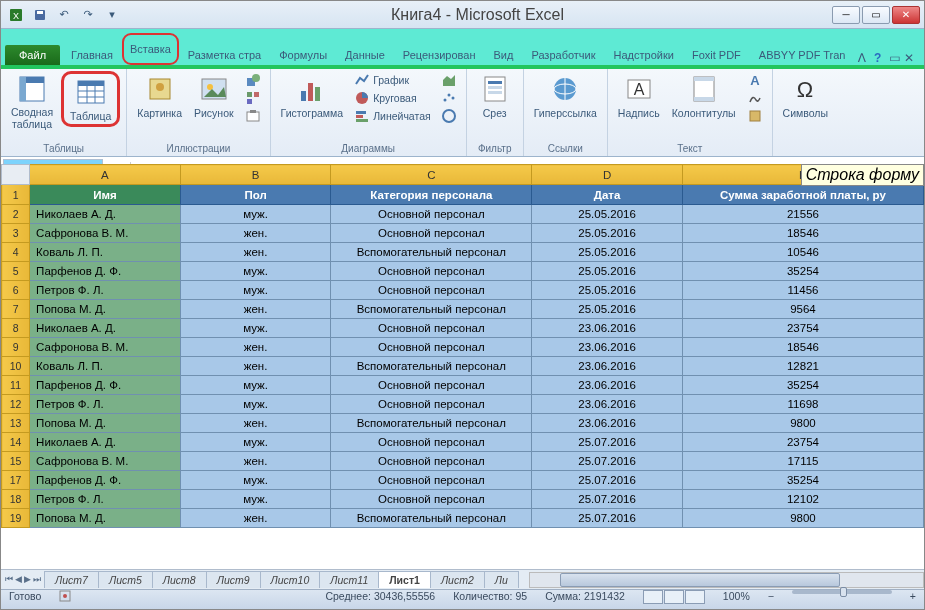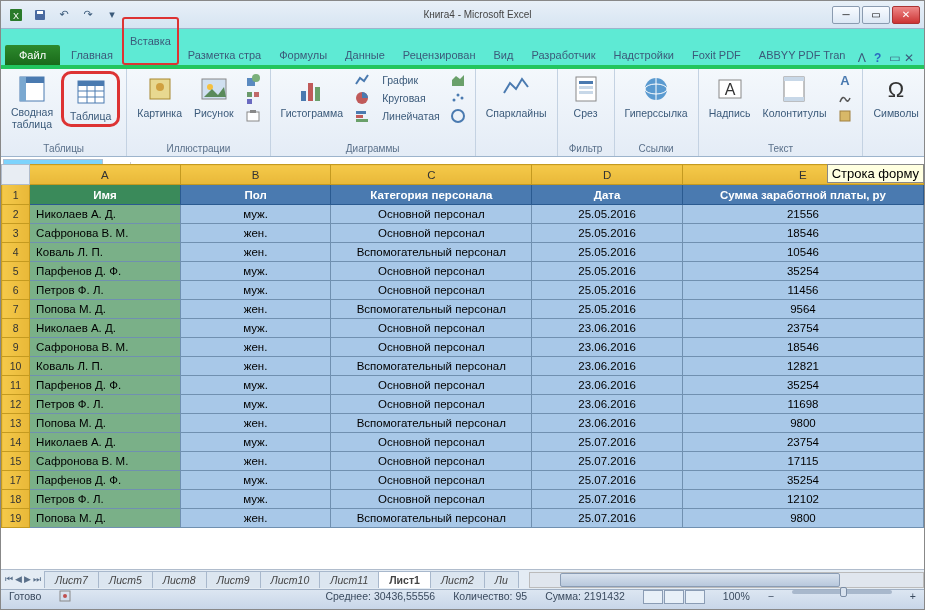--- a/index.html
+++ b/index.html
@@ -2,50 +2,50 @@
 <html><head>
 <meta charset="utf-8">
 <style>
 * { margin: 0; padding: 0; box-sizing: border-box; font-family: 'Segoe UI', Tahoma, sans-serif; }
 body { background: #fff; width: 925px; height: 610px; overflow: hidden; border: 1px solid #888; position: relative; }
 
 
 .titlebar { height: 28px; background: linear-gradient(#e8f0f8, #d6e4f2); display: flex; align-items: center; padding: 0 4px; border-bottom: 1px solid #9db4cc; }
 .qat { display: flex; align-items: center; gap: 2px; }
 .qat-btn { width: 22px; height: 22px; display: flex; align-items: center; justify-content: center; font-size: 11px; color: #3b5a7a; cursor: pointer; border-radius: 2px; }
-.title { flex: 1; text-align: center; font-size: 10px; color: #444; }
+.title { flex: 1; text-align: center; font-size: 16px; color: #444; }
 .win-controls { display: flex; gap: 2px; }
 .win-btn { width: 28px; height: 18px; border: 1px solid #8a9bb0; border-radius: 2px; display: flex; align-items: center; justify-content: center; font-size: 10px; background: linear-gradient(#f8fbff,#dce8f5); cursor: pointer; }
 .win-close { background: linear-gradient(#e88,#c33); color: #fff; border-color: #a33; }
 
 
 .tabs { height: 40px; background: #5eead4; display: flex; align-items: flex-end; padding: 0 4px; border-bottom: 4px solid #22c55e; font-size: 11px; }
 .file-tab { background: linear-gradient(#2d8a2d,#1a6a1a); color: #fff; padding: 4px 14px; border-radius: 2px 2px 0 0; margin-right: 2px; cursor: pointer; }
 .tab { padding: 4px 8px; color: #3b5a7a; cursor: pointer; border: 1px solid transparent; border-bottom: none; }
-.tab.circled { border: 2px solid #d33; border-radius: 3px; padding: 16px 6px; }
+.tab.circled { border: 2px solid #d33; border-radius: 9px; padding: 8px 6px; }
 .tab-right { margin-left: auto; display: flex; align-items: center; gap: 8px; color: #3b5a7a; font-size: 12px; padding-right: 6px; }
 
 
 .ribbon { height: 88px; background: linear-gradient(#f4f8fc,#e4ecf6); border-bottom: 1px solid #9db4cc; display: flex; }
 .rgroup { border-right: 1px solid #c4d2e2; padding: 2px 6px 0 6px; display: flex; flex-direction: column; }
 .rgroup-body { flex: 1; display: flex; align-items: flex-start; gap: 4px; }
 .rgroup-label { font-size: 10px; color: #5a708a; text-align: center; padding: 1px 0 2px 0; }
 .rbtn { display: flex; flex-direction: column; align-items: center; justify-content: flex-start; padding: 2px 4px; font-size: 10.5px; color: #3b5a7a; cursor: pointer; border-radius: 3px; min-width: 44px; }
 .rbtn .icon { width: 32px; height: 32px; margin-bottom: 2px; display: flex; align-items: center; justify-content: center; }
-.rbtn.small { flex-direction: row; min-width: auto; padding: 1px 3px; gap: 12px; }
+.rbtn.small { flex-direction: row; min-width: auto; padding: 1px 3px; gap: 3px; }
 .rbtn.small .icon { width: 16px; height: 16px; margin: 0; }
 .circled-red { border: 3px solid #d33; border-radius: 10px; padding: 0 2px; }
 .vstack { display: flex; flex-direction: column; gap: 0; }
 
 
 .fbar-row { height: 22px; display: flex; align-items: center; border-bottom: 1px solid #c4d2e2; font-size: 11px; }
 .namebox { width: 100px; border: 1px solid #b0c0d4; margin: 0 2px; padding: 2px 4px; background: #7dd3fc; display: flex; justify-content: space-between; align-items: center; }
 .fx { padding: 0 8px; font-style: italic; color: #555; border-right: 1px solid #ccc; }
 .fbar { flex: 1; padding: 2px 6px; }
-.fbar-tooltip { position: absolute; right: 0; top: 163px; background: #ffffe0; border: 1px solid #888; font-size: 13px; padding: 1px 4px; z-index: 10; }
+.fbar-tooltip { position: absolute; right: 0; top: 163px; background: #ffffe0; border: 1px solid #888; font-size: 16px; padding: 1px 4px; z-index: 10; font-style: italic; }
 
 
 .grid-area { position: absolute; top: 163px; left: 0; right: 0; bottom: 40px; overflow: hidden; background: #fff; }
 .grid { border-collapse: collapse; font-size: 11.5px; width: 100%; }
 .grid th.corner { width: 28px; background: #e8edf3; border: 1px solid #b0bccc; }
 .grid th.colh { background: linear-gradient(#f5c94a,#e8b838); border: 1px solid #c49a20; font-weight: normal; color: #333; height: 20px; }
 .grid th.colh.sel { background: linear-gradient(#f5c94a,#e8b838); }
 .grid td.rowh { width: 28px; background: linear-gradient(90deg,#f5c94a,#e8b838); border: 1px solid #c49a20; text-align: center; font-size: 10.5px; color: #333; }
 .grid td.hdr { background: #4a7ab0; color: #fff; font-weight: bold; text-align: center; border: 1px solid #2a5a90; padding: 2px; height: 20px; }
 .grid td.hdr.a { background: #3a8a5a; }
@@ -269,33 +269,20 @@
               <svg width="16" height="16">
                 <circle cx="8" cy="8" r="6" fill="none" stroke="#4a7ab0" stroke-width="2"></circle>
               </svg>
             </span>
           </div>
       </div>
     </div>
     <div class="rgroup-label">Диаграммы</div>
   </div>
 
-  <div class="rgroup">
-    <div class="rgroup-body">
-      <div class="rbtn">
-        <span class="icon">
-            <svg width="32" height="32">
-              <polyline points="4,20 10,10 16,16 22,6 28,14" fill="none" stroke="#4a7ab0" stroke-width="2"></polyline>
-            </svg>
-          </span>
-        <span>Спарклайны</span>
-      </div>
-    </div>
-    <div class="rgroup-label"></div>
-  </div>
 
   <div class="rgroup">
     <div class="rgroup-body">
       <div class="rbtn">
         <span class="icon">
             <svg width="32" height="32">
               <rect x="6" y="4" width="20" height="24" fill="#fff" stroke="#888"></rect>
               <rect x="9" y="8" width="14" height="3" fill="#4a7ab0"></rect>
               <rect x="9" y="13" width="14" height="3" fill="#c8d8e8"></rect>
               <rect x="9" y="18" width="14" height="3" fill="#c8d8e8"></rect>

